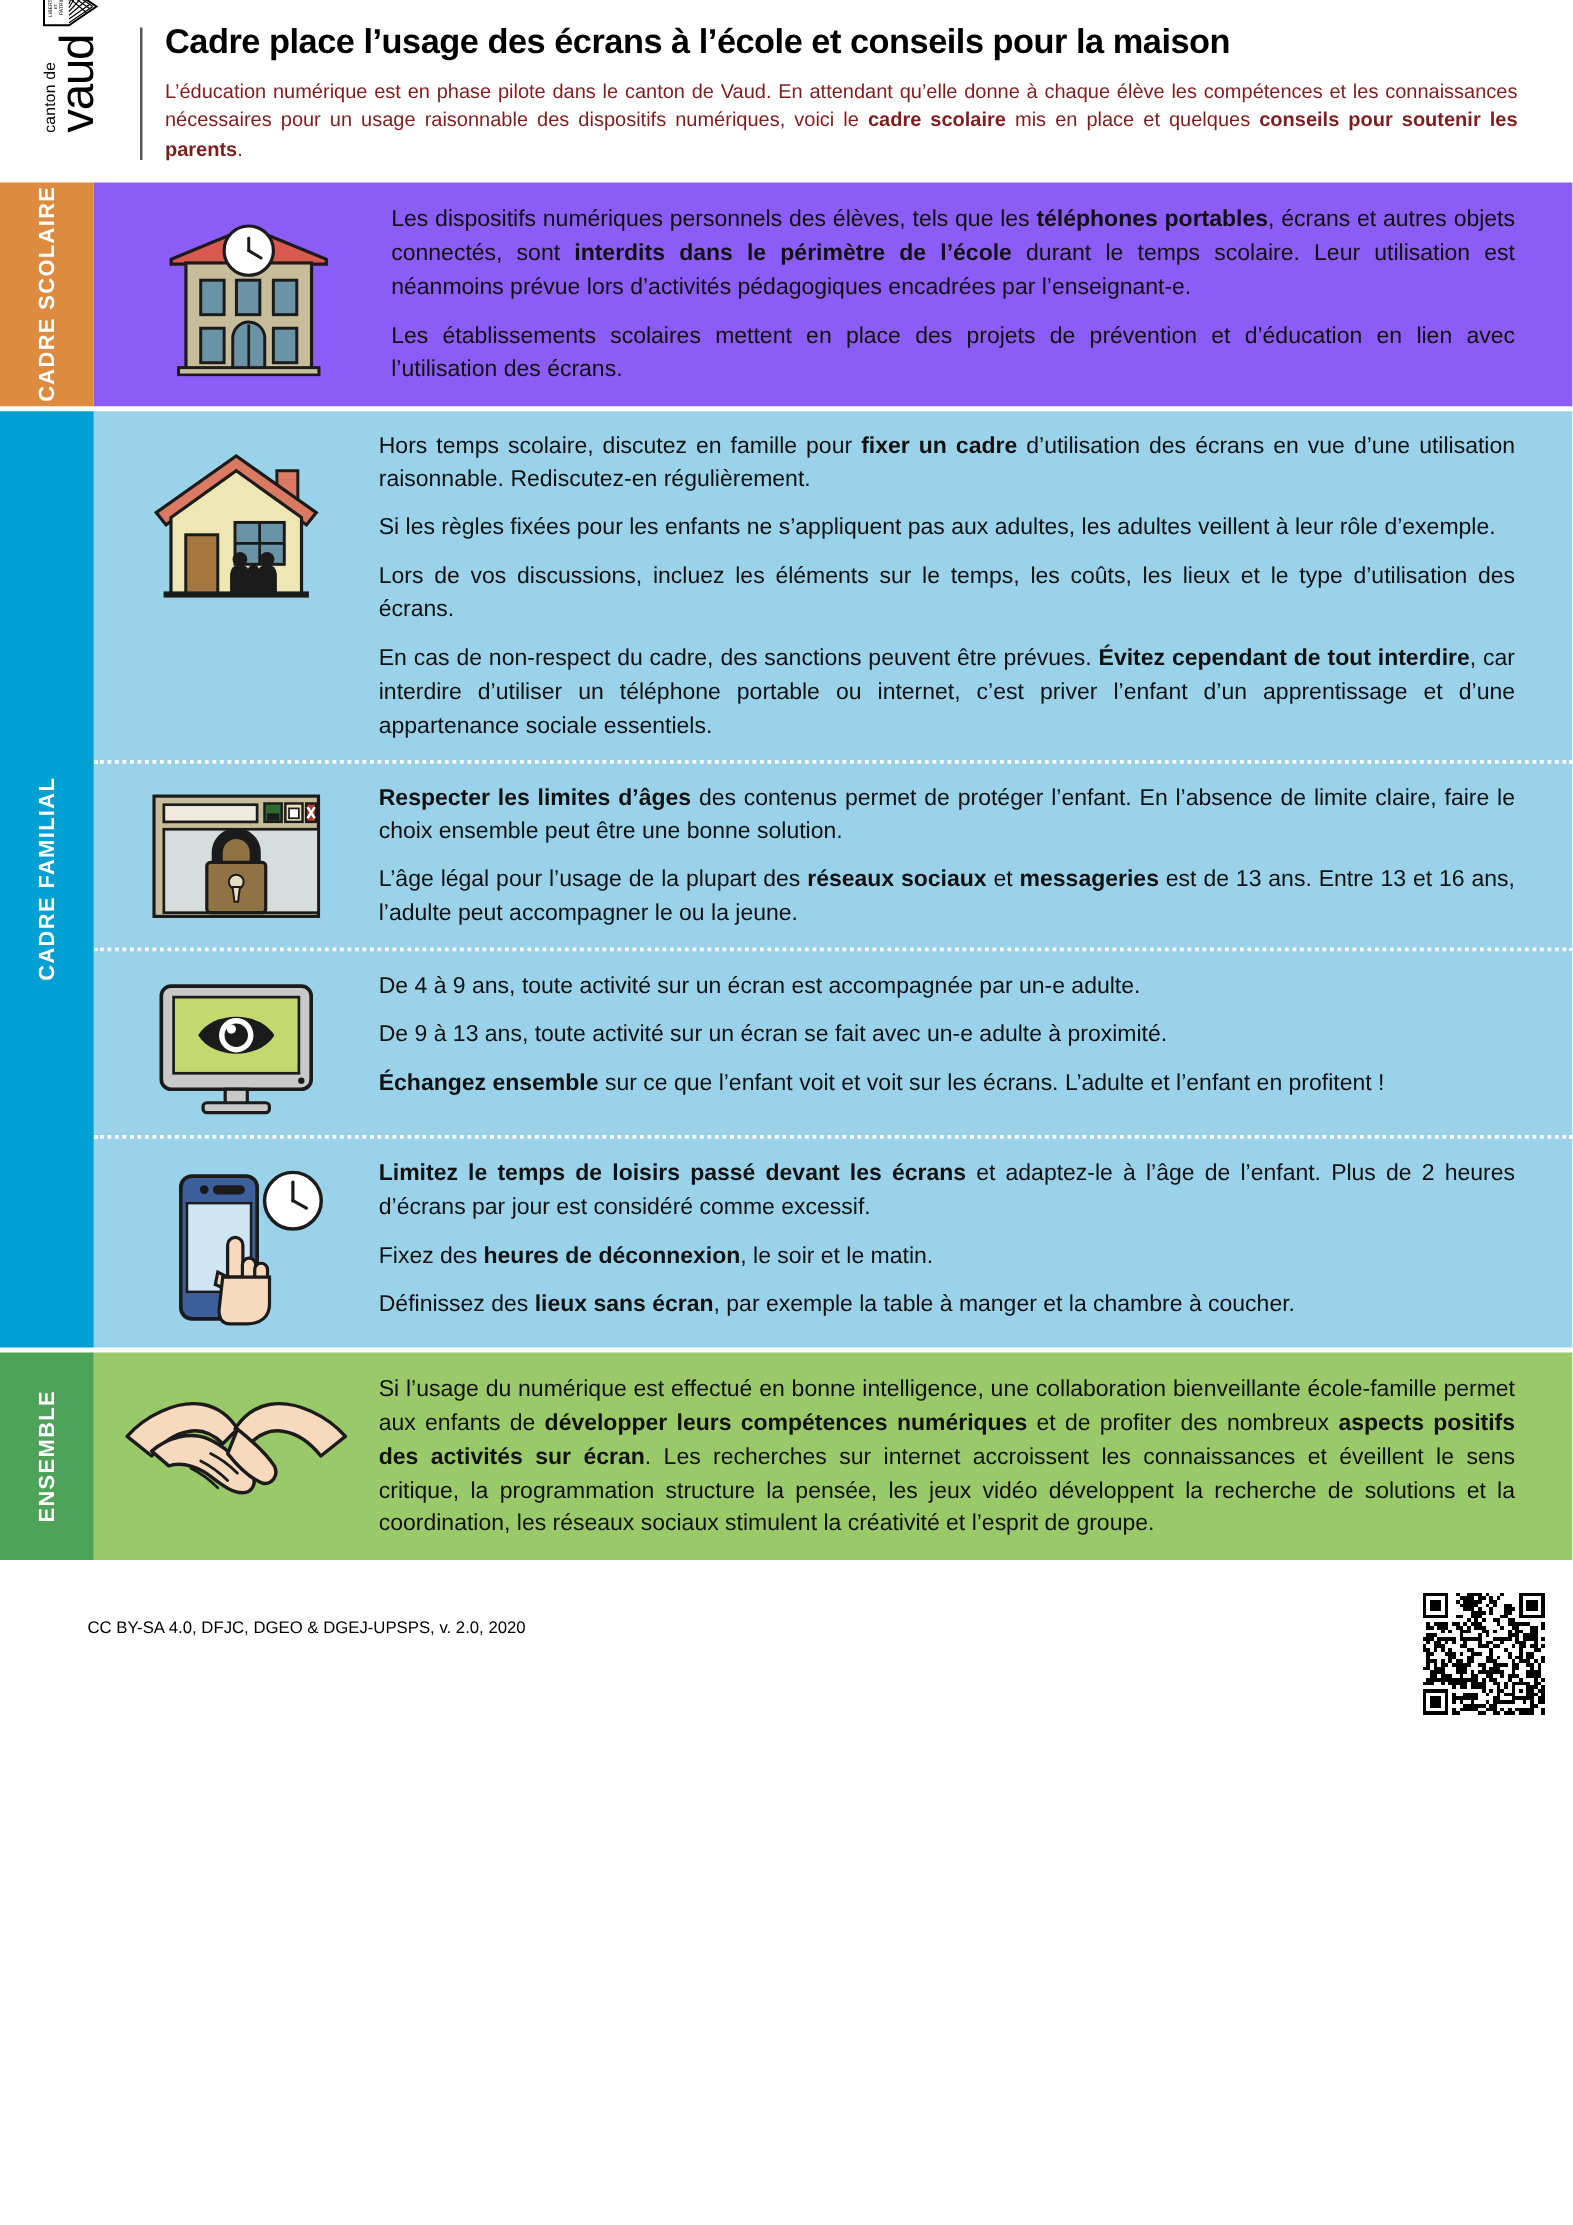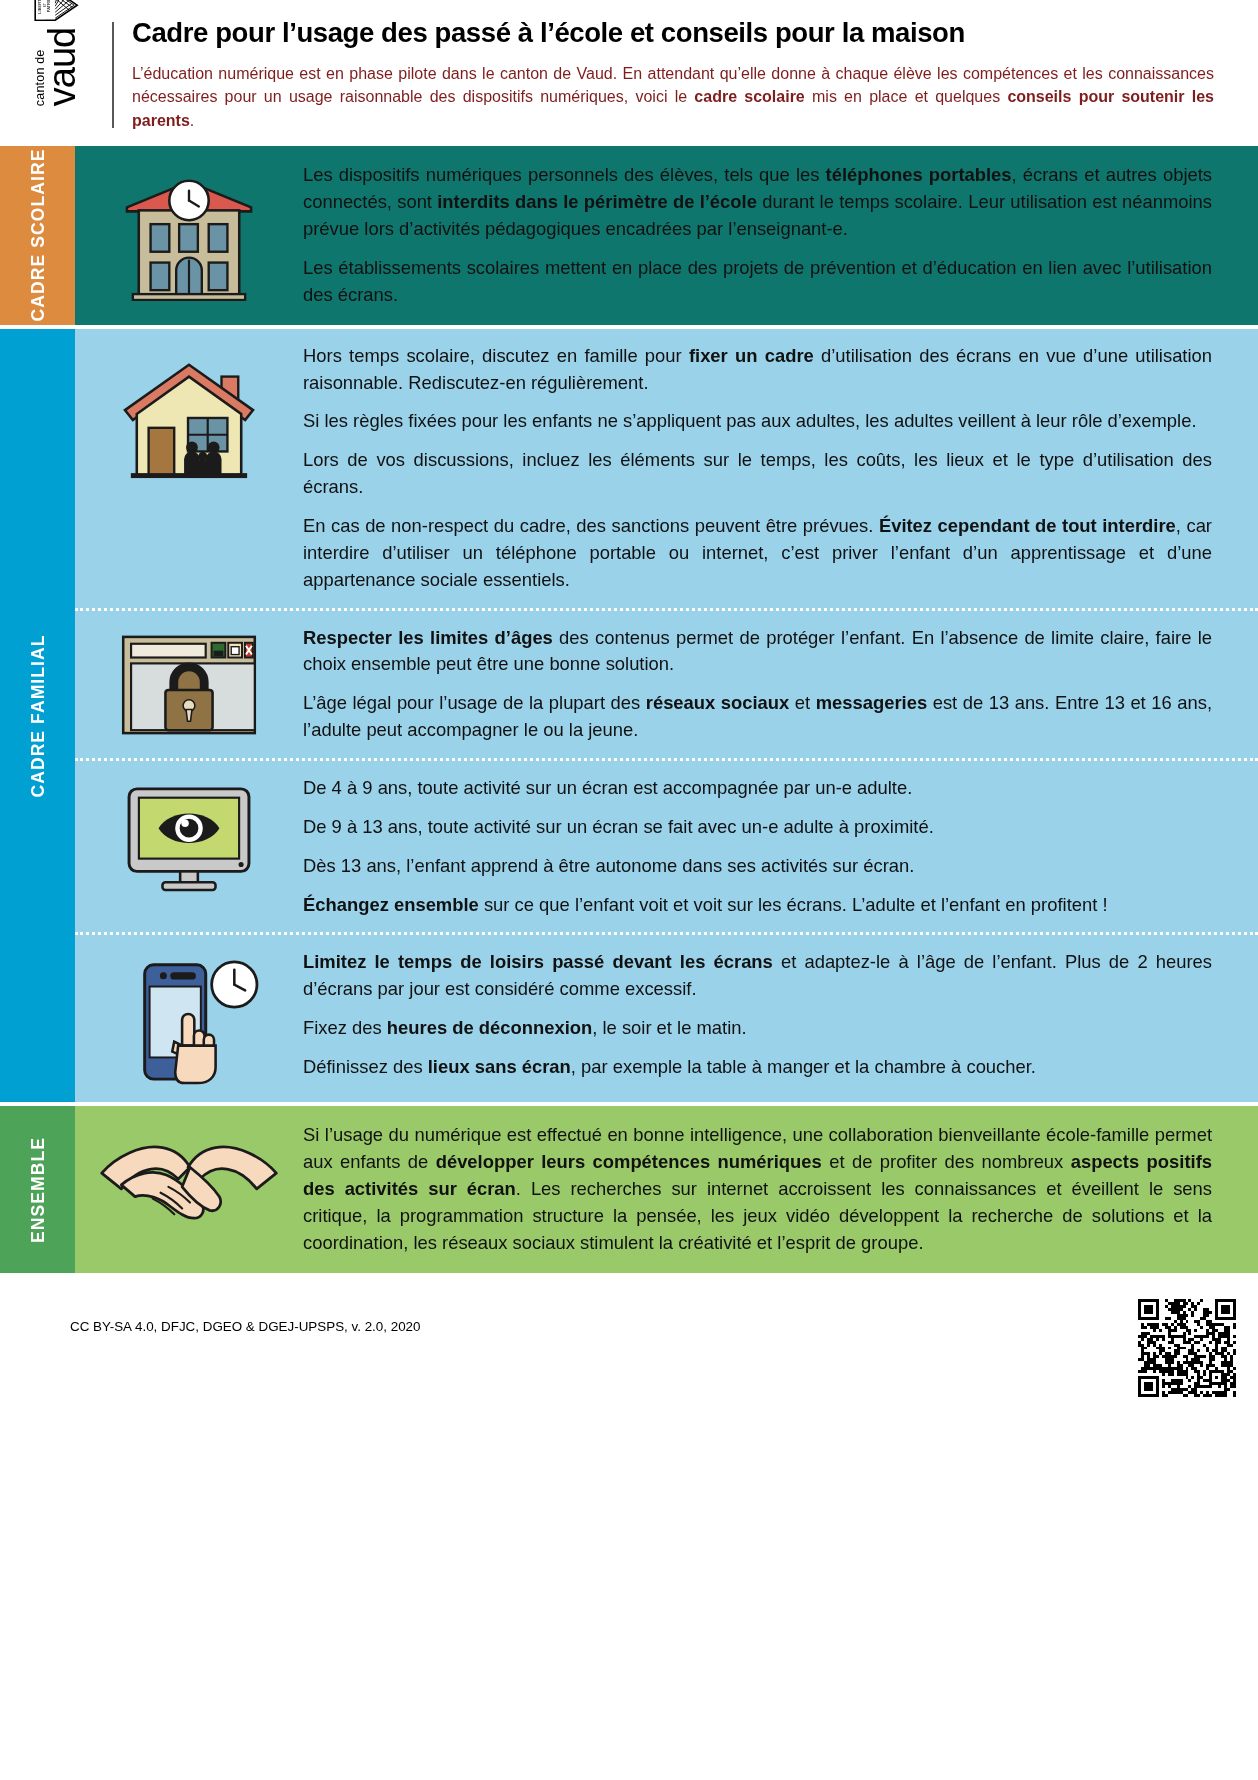--- a/index.html
+++ b/index.html
@@ -91,21 +91,21 @@
     transform: translate(-50%, -50%) rotate(-90deg);
     white-space: nowrap;
     color: #ffffff;
     font-weight: bold;
     font-size: 17.5px;
     letter-spacing: 1.1px;
   }
   .band-body { flex: 1; }
 
   .band-scolaire .band-label { background: #dd8b3f; }
-  .band-scolaire .band-body  { background: #0f766e; }
+  .band-scolaire .band-body  { background: #8b5cf6; padding-left: 10px; }
   .band-familial .band-label { background: #00a0d2; }
   .band-familial .band-body  { background: #9ad2ea; }
   .band-ensemble .band-label { background: #4da358; }
   .band-ensemble .band-body  { background: #9ac96a; }
 
   
   .row {
     display: flex;
     align-items: flex-start;
     padding: 16px 46px 16px 0;
@@ -180,21 +180,21 @@
           <line x1="24" y1="22" x2="12" y2="36"></line>
         </g>
         <text x="17" y="8" font-size="4.1" text-anchor="middle" font-family="Liberation Sans, sans-serif" fill="#000">LIBERTÉ</text>
         <text x="17" y="12.4" font-size="3.2" text-anchor="middle" font-family="Liberation Sans, sans-serif" fill="#000">ET</text>
         <text x="17" y="17" font-size="4.1" text-anchor="middle" font-family="Liberation Sans, sans-serif" fill="#000">PATRIE</text>
       </svg>
     </div>
   </div>
   <div class="header-divider"></div>
   <div class="header-text">
-    <h1 class="main-title">Cadre pour l’usage des passé à l’école et conseils pour la maison</h1>
+    <h1 class="main-title">Cadre place l’usage des écrans à l’école et conseils pour la maison</h1>
     <div class="intro" id="intro-slot"><span>L’éducation numérique est en phase pilote dans le canton de Vaud. En attendant qu’elle donne à chaque élève les compétences et les connaissances nécessaires pour un usage raisonnable des dispositifs numériques, voici le </span><b>cadre scolaire</b><span> mis en place et quelques </span><b>conseils pour soutenir les parents</b><span>.</span></div>
   </div>
 </div>
 
 <div id="bands-slot">
     <div class="band band-scolaire">
       <div class="band-label">
         <span>CADRE SCOLAIRE</span>
       </div>
       <div class="band-body">
@@ -292,21 +292,20 @@
         <circle cx="75" cy="48" r="9.5" fill="#1b1b1b"></circle>
         <circle cx="71" cy="43" r="3.8" fill="#fff"></circle>
       </g>
       <rect x="66" y="92" width="18" height="12" fill="#c9c9c9" stroke="#1b1b1b" stroke-width="2.6"></rect>
       <rect x="48" y="103" width="54" height="8" rx="3" fill="#c9c9c9" stroke="#1b1b1b" stroke-width="2.6"></rect>
     </svg>
           </div>
           <div class="row-text">
             <p><span>De 4 à 9 ans, toute activité sur un écran est accompagnée par un-e adulte.</span></p>
             <p><span>De 9 à 13 ans, toute activité sur un écran se fait avec un-e adulte à proximité.</span></p>
-            <p><span>Dès 13 ans, l’enfant apprend à être autonome dans ses activités sur écran.</span></p>
             <p><b>Échangez ensemble</b><span> sur ce que l’enfant voit et voit sur les écrans. L’adulte et l’enfant en profitent !</span></p>
           </div>
         </div>
         <div class="row">
           <div class="row-icon">
     <svg viewBox="0 0 150 135" width="148" height="133">
       <circle cx="121" cy="30" r="23" fill="#fff" stroke="#1b1b1b" stroke-width="2.8"></circle>
       <line x1="121" y1="30" x2="121" y2="15" stroke="#1b1b1b" stroke-width="2.6" stroke-linecap="round"></line>
       <line x1="121" y1="30" x2="132" y2="36" stroke="#1b1b1b" stroke-width="2.6" stroke-linecap="round"></line>
       <rect x="30" y="10" width="62" height="116" rx="9" fill="#3d5f9a" stroke="#1b1b1b" stroke-width="3"></rect>

